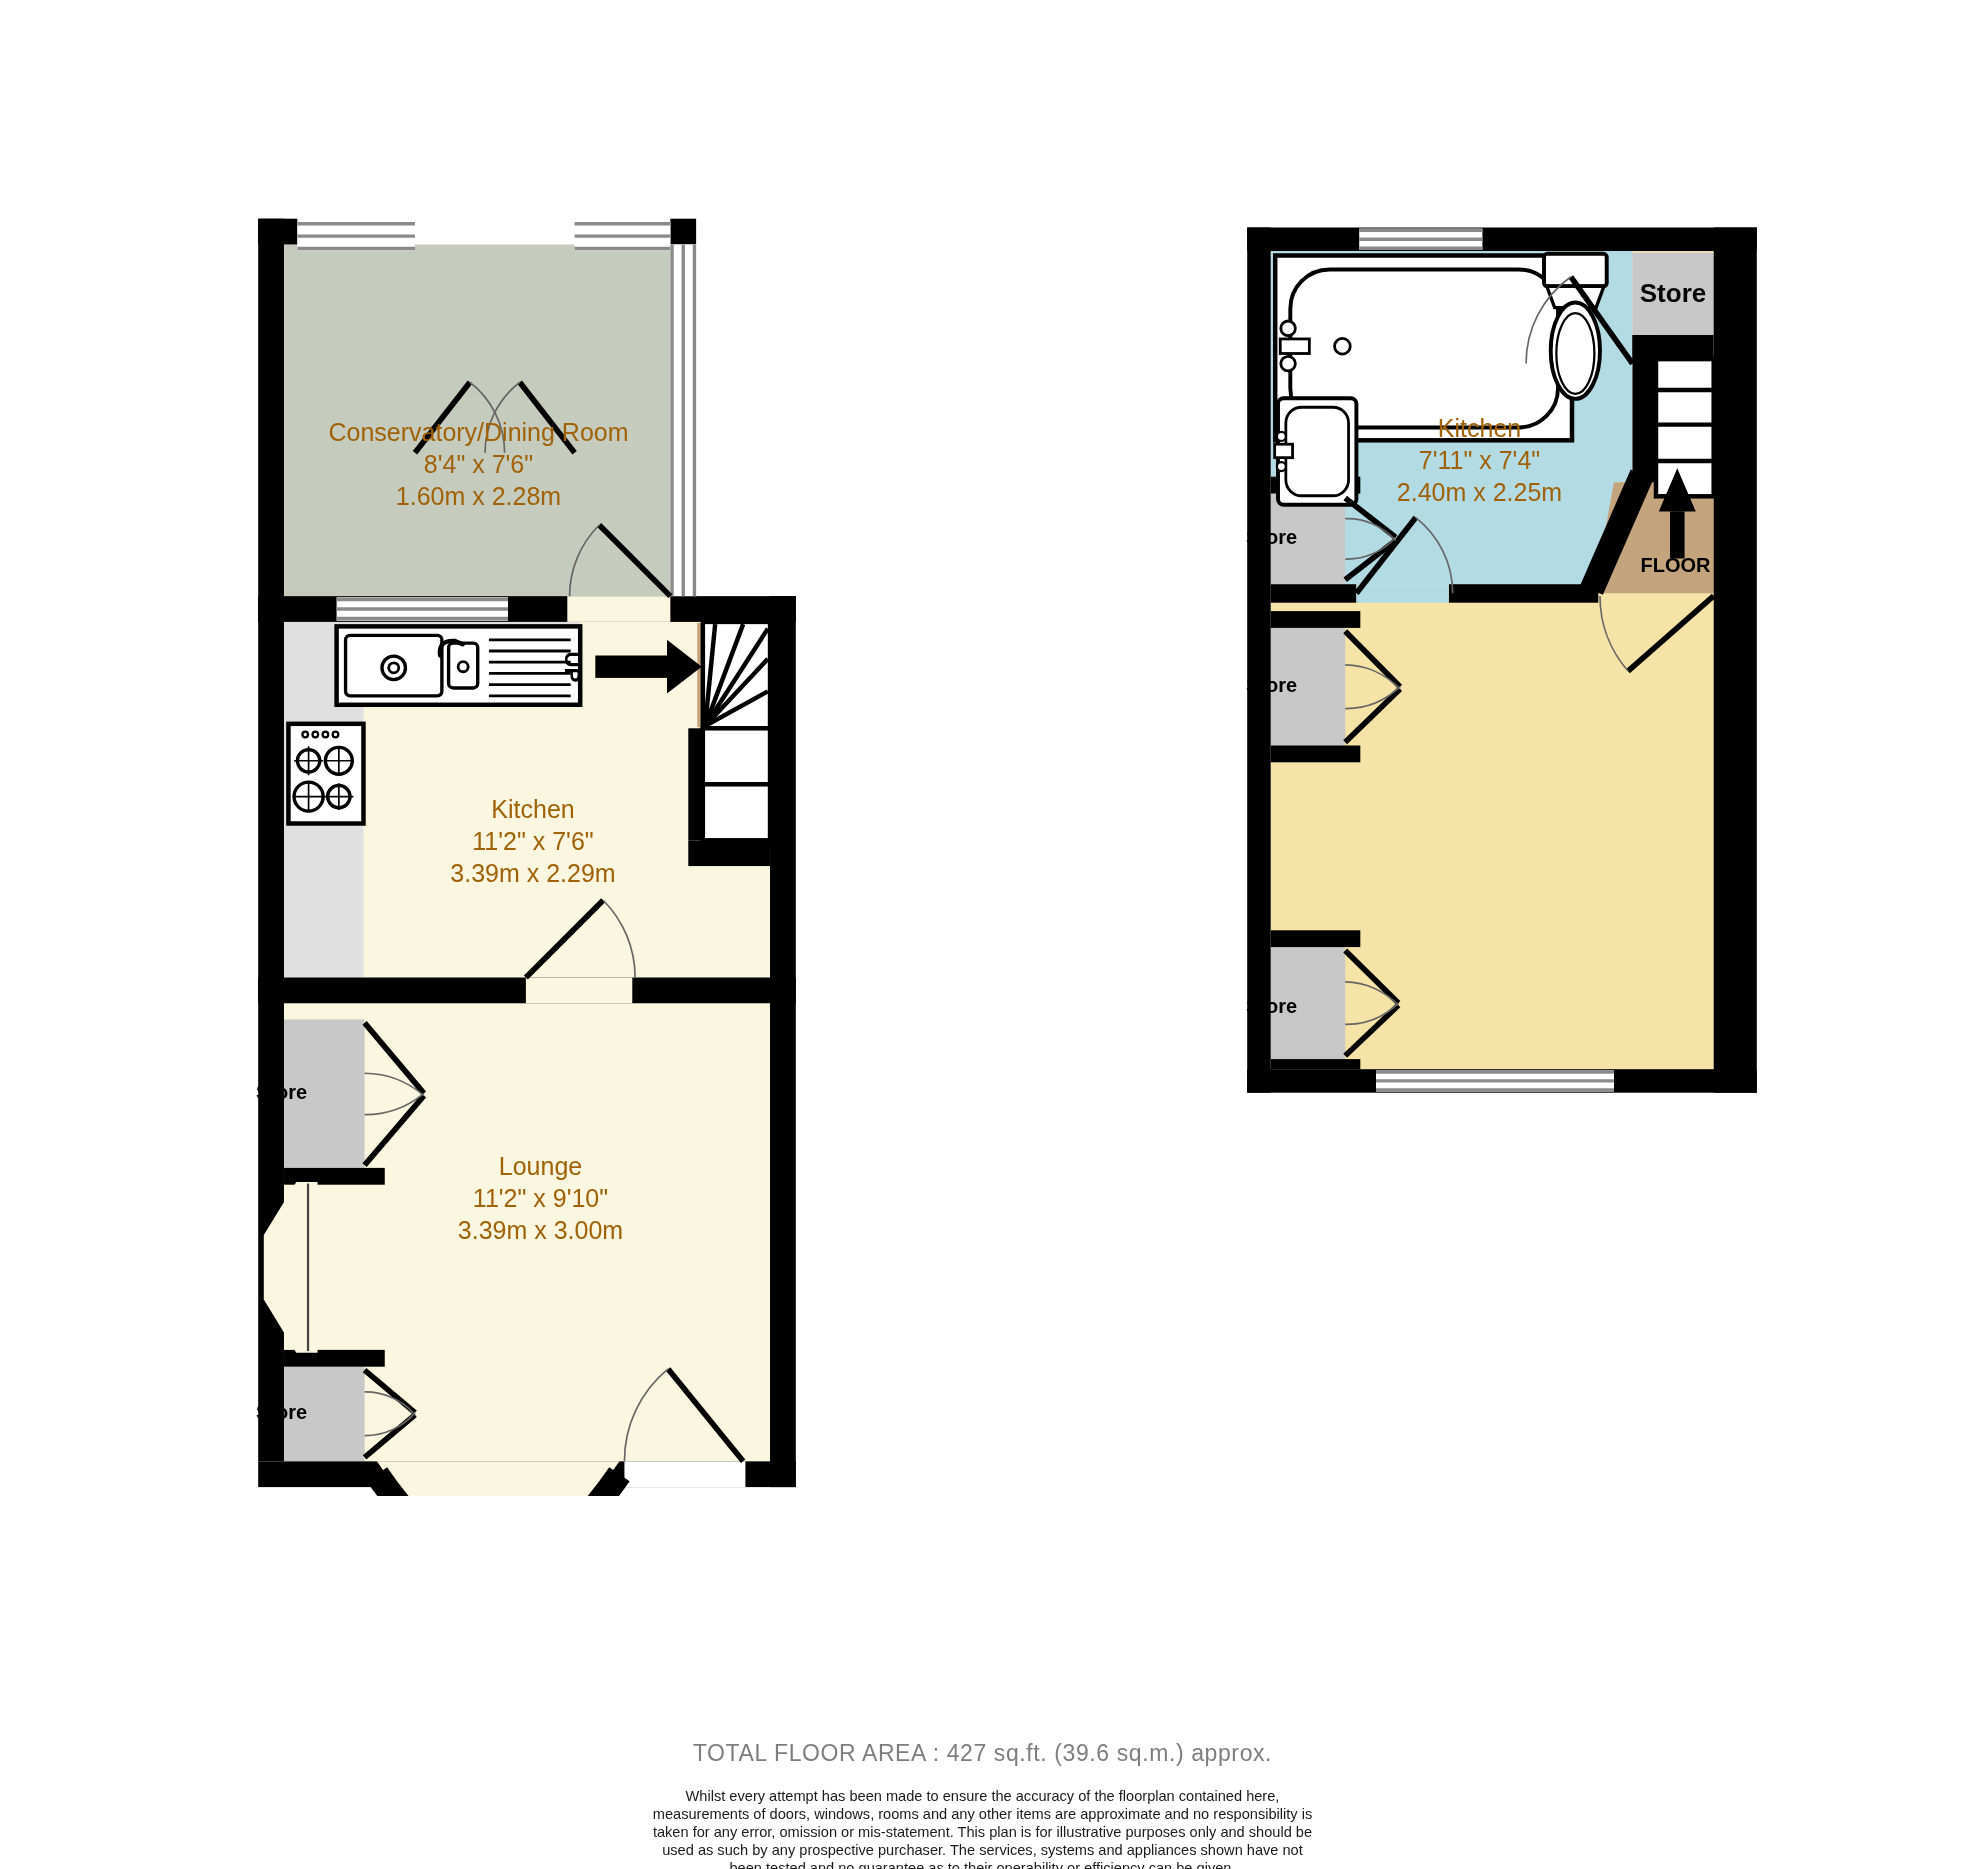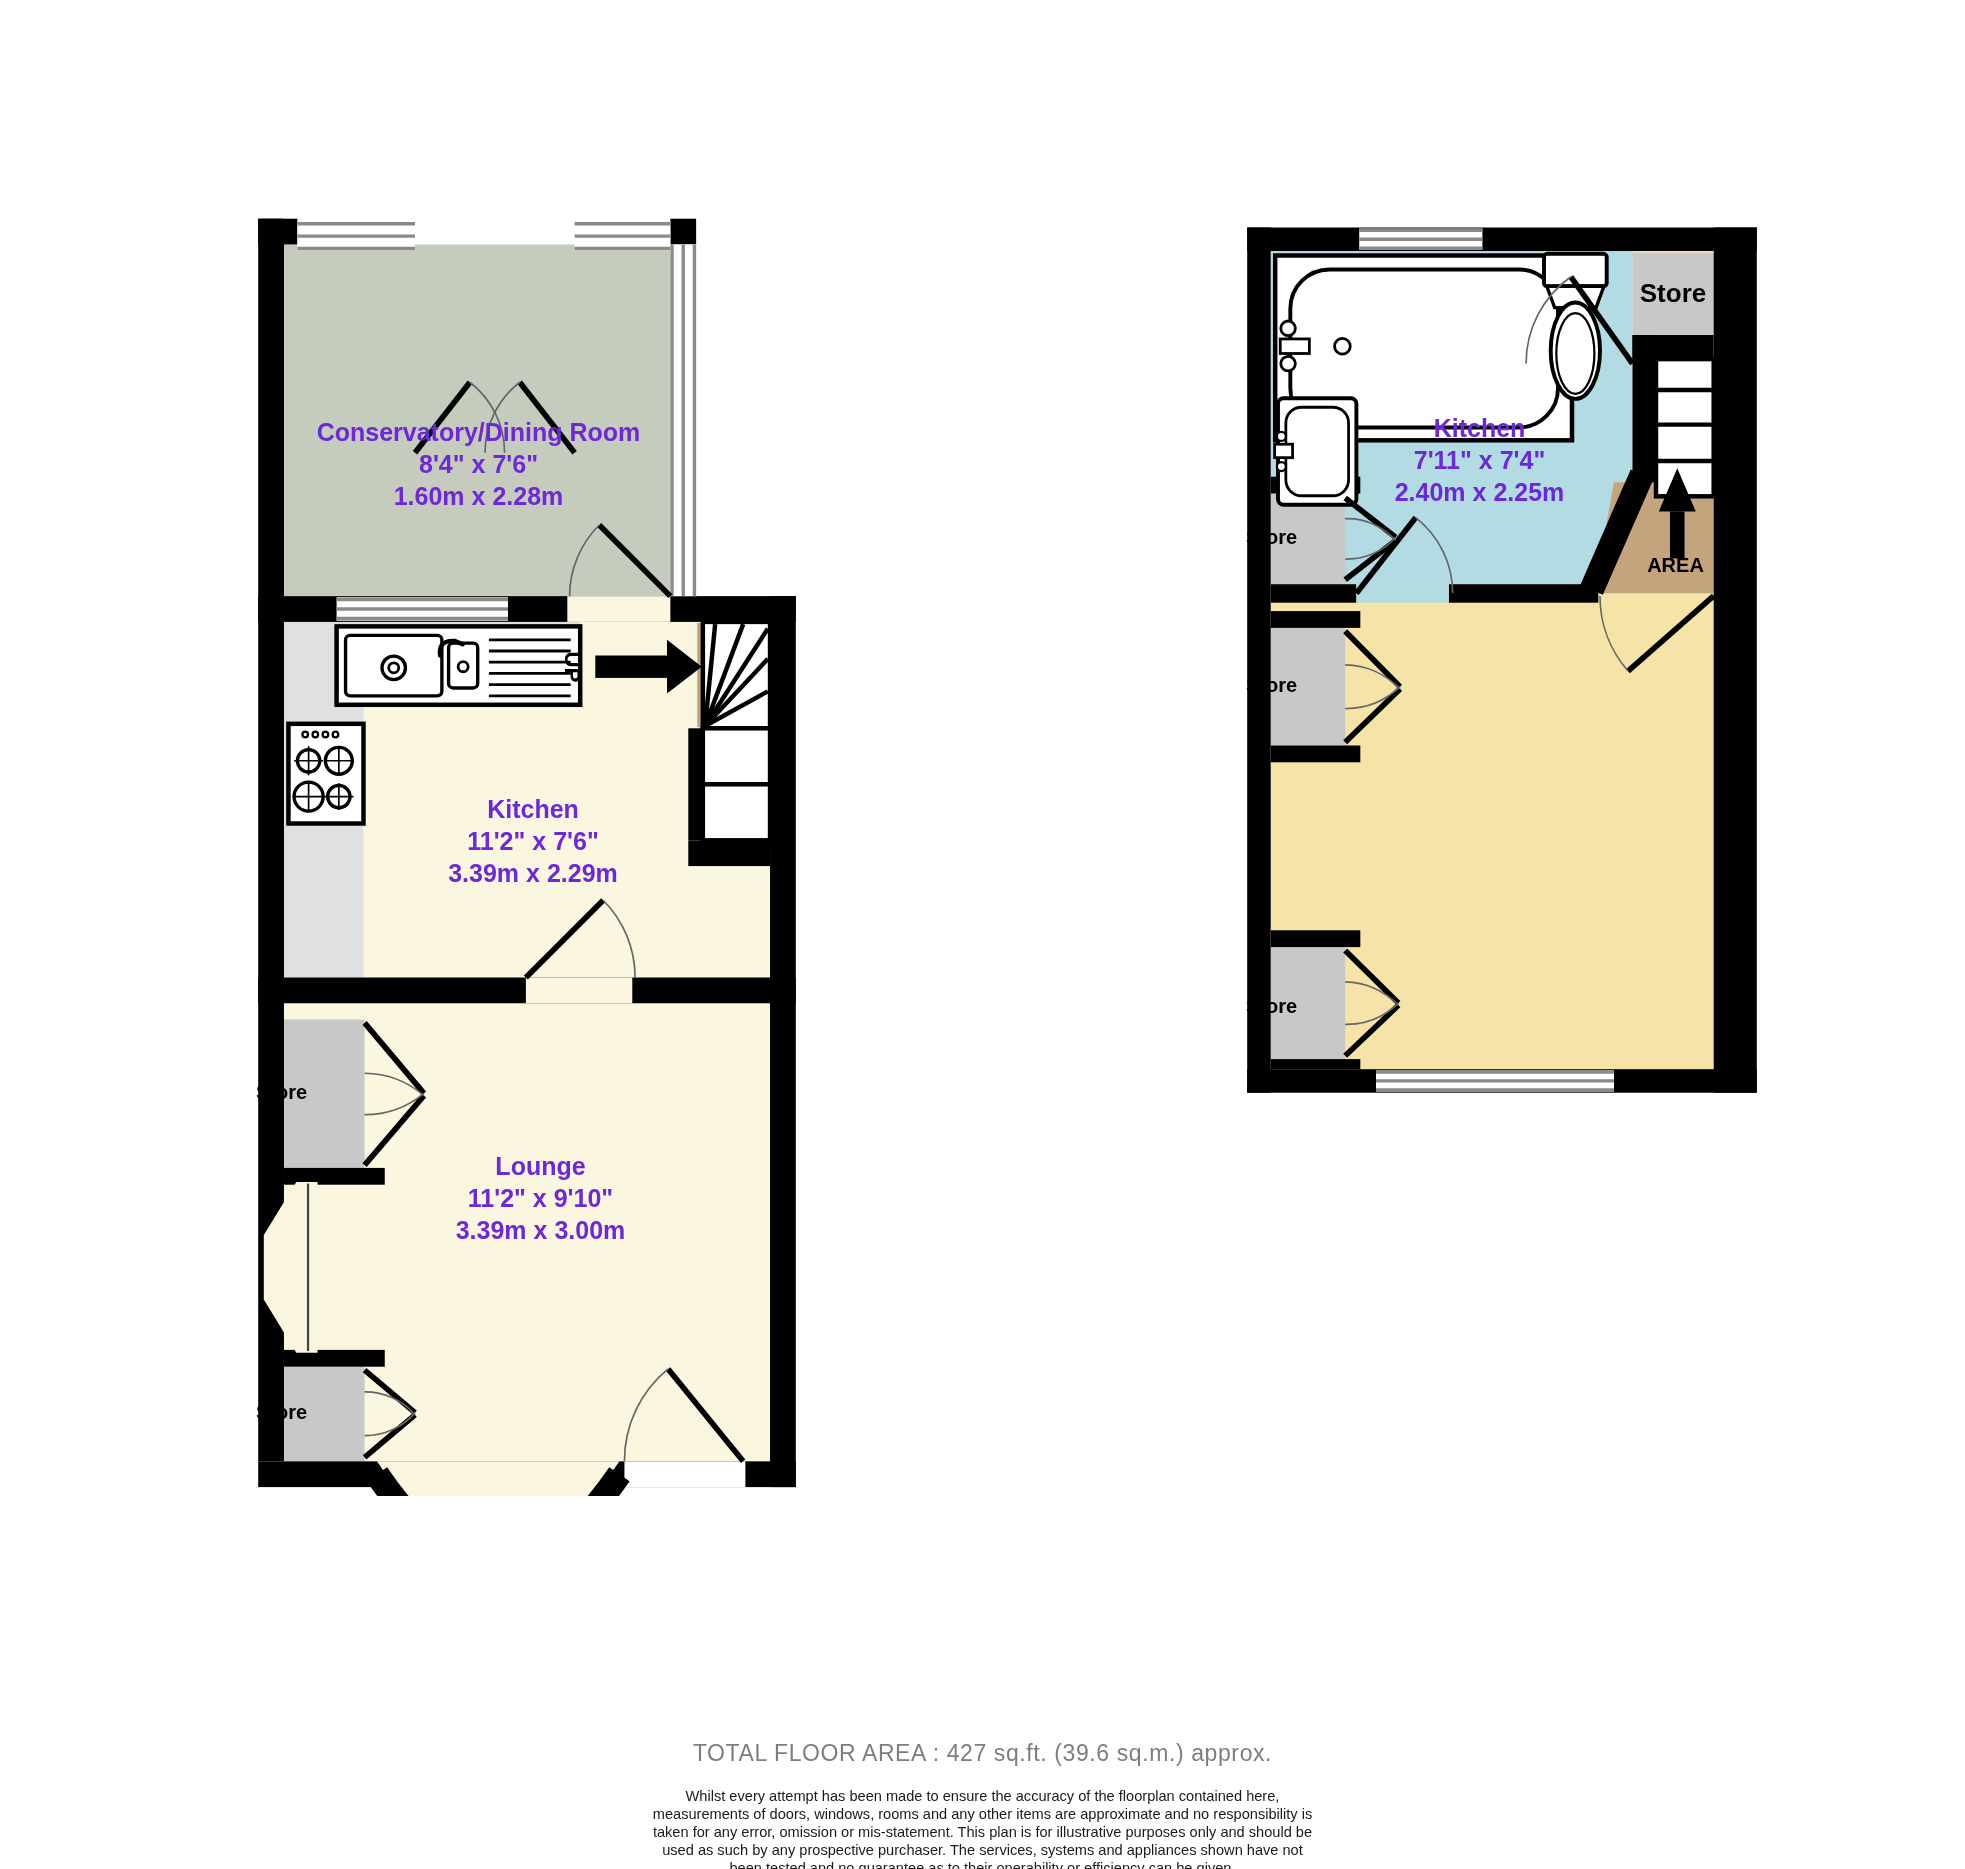--- a/index.html
+++ b/index.html
@@ -5,21 +5,21 @@
   html,body{margin:0;padding:0;background:#ffffff;}
   #canvas{
     position:relative;
     width:1965px;height:1869px;
     background:#ffffff;
     font-family:"Liberation Sans", sans-serif;
     overflow:hidden;
   }
   .plan-svg{position:absolute;}
   .room-label{
-    position:absolute;text-align:center;font-weight:bold;color:#6d28d9;
+    position:absolute;text-align:center;font-weight:normal;color:#a16207;
     font-size:25px;line-height:32px;letter-spacing:0px;
   }
   .small-label{
     position:absolute;text-align:center;font-weight:bold;color:#000;
     font-size:20px;line-height:22.4px;
   }
   .big-store-label{
     position:absolute;text-align:center;font-weight:bold;color:#000;
     font-size:26px;line-height:28px;
   }
@@ -319,21 +319,21 @@
     <div>2.40m  x 2.25m</div>
   </div>
 
 
   <div class="big-store-label" style="left:1614px;top:279px;width:118px;">Store</div>
 
   <div class="small-label" style="left:1224px;top:526px;width:95px;">Store</div>
   <div class="small-label" style="left:1224px;top:674px;width:95px;">Store</div>
   <div class="small-label" style="left:1224px;top:995px;width:95px;">Store</div>
 
-  <div class="small-label" style="left:1614px;top:554px;width:123px;">AREA</div>
+  <div class="small-label" style="left:1614px;top:554px;width:123px;">FLOOR</div>
 
   <div id="footer">
     <div class="total">TOTAL FLOOR AREA : 427 sq.ft. (39.6 sq.m.) approx.</div>
     <p class="disclaimer">Whilst every attempt has been made to ensure the accuracy of the floorplan contained here, measurements of doors, windows, rooms and any other items are approximate and no responsibility is taken for any error, omission or mis-statement. This plan is for illustrative purposes only and should be used as such by any prospective purchaser. The services, systems and appliances shown have not been tested and no guarantee as to their operability or efficiency can be given.</p>
     <div class="credit">Made with Metropix ©2025</div>
   </div>
 
 </div>
 
 

